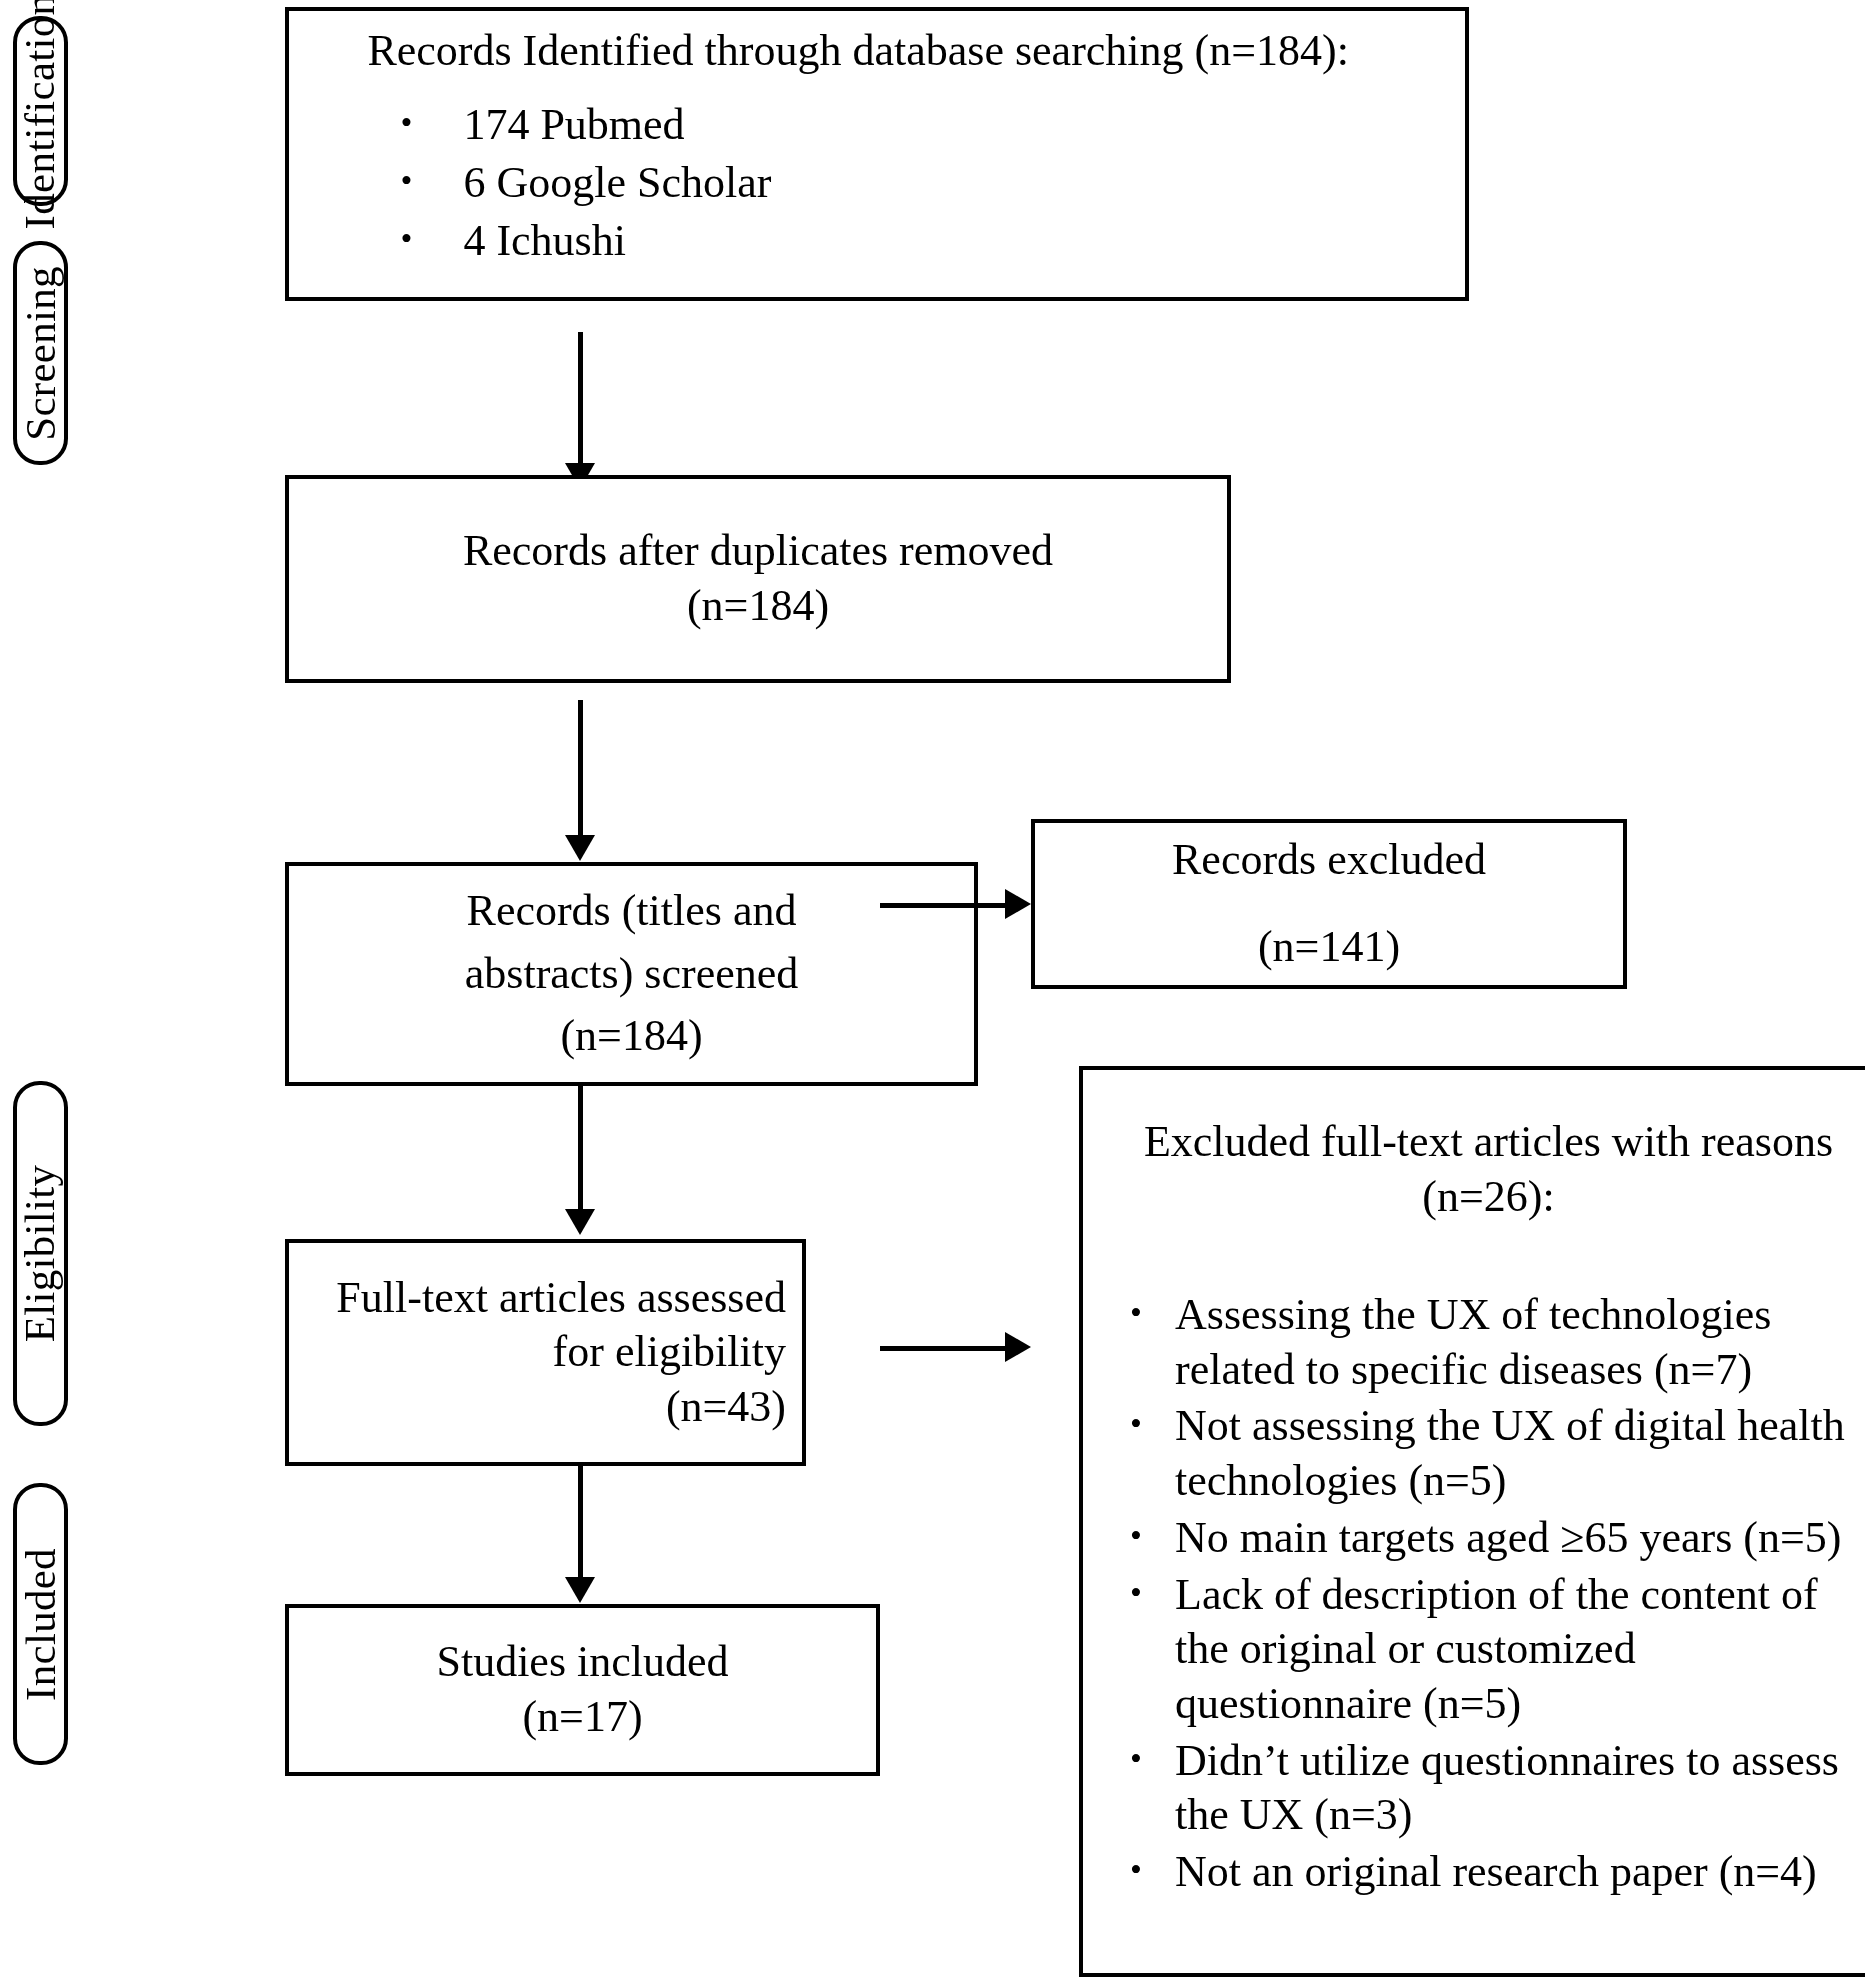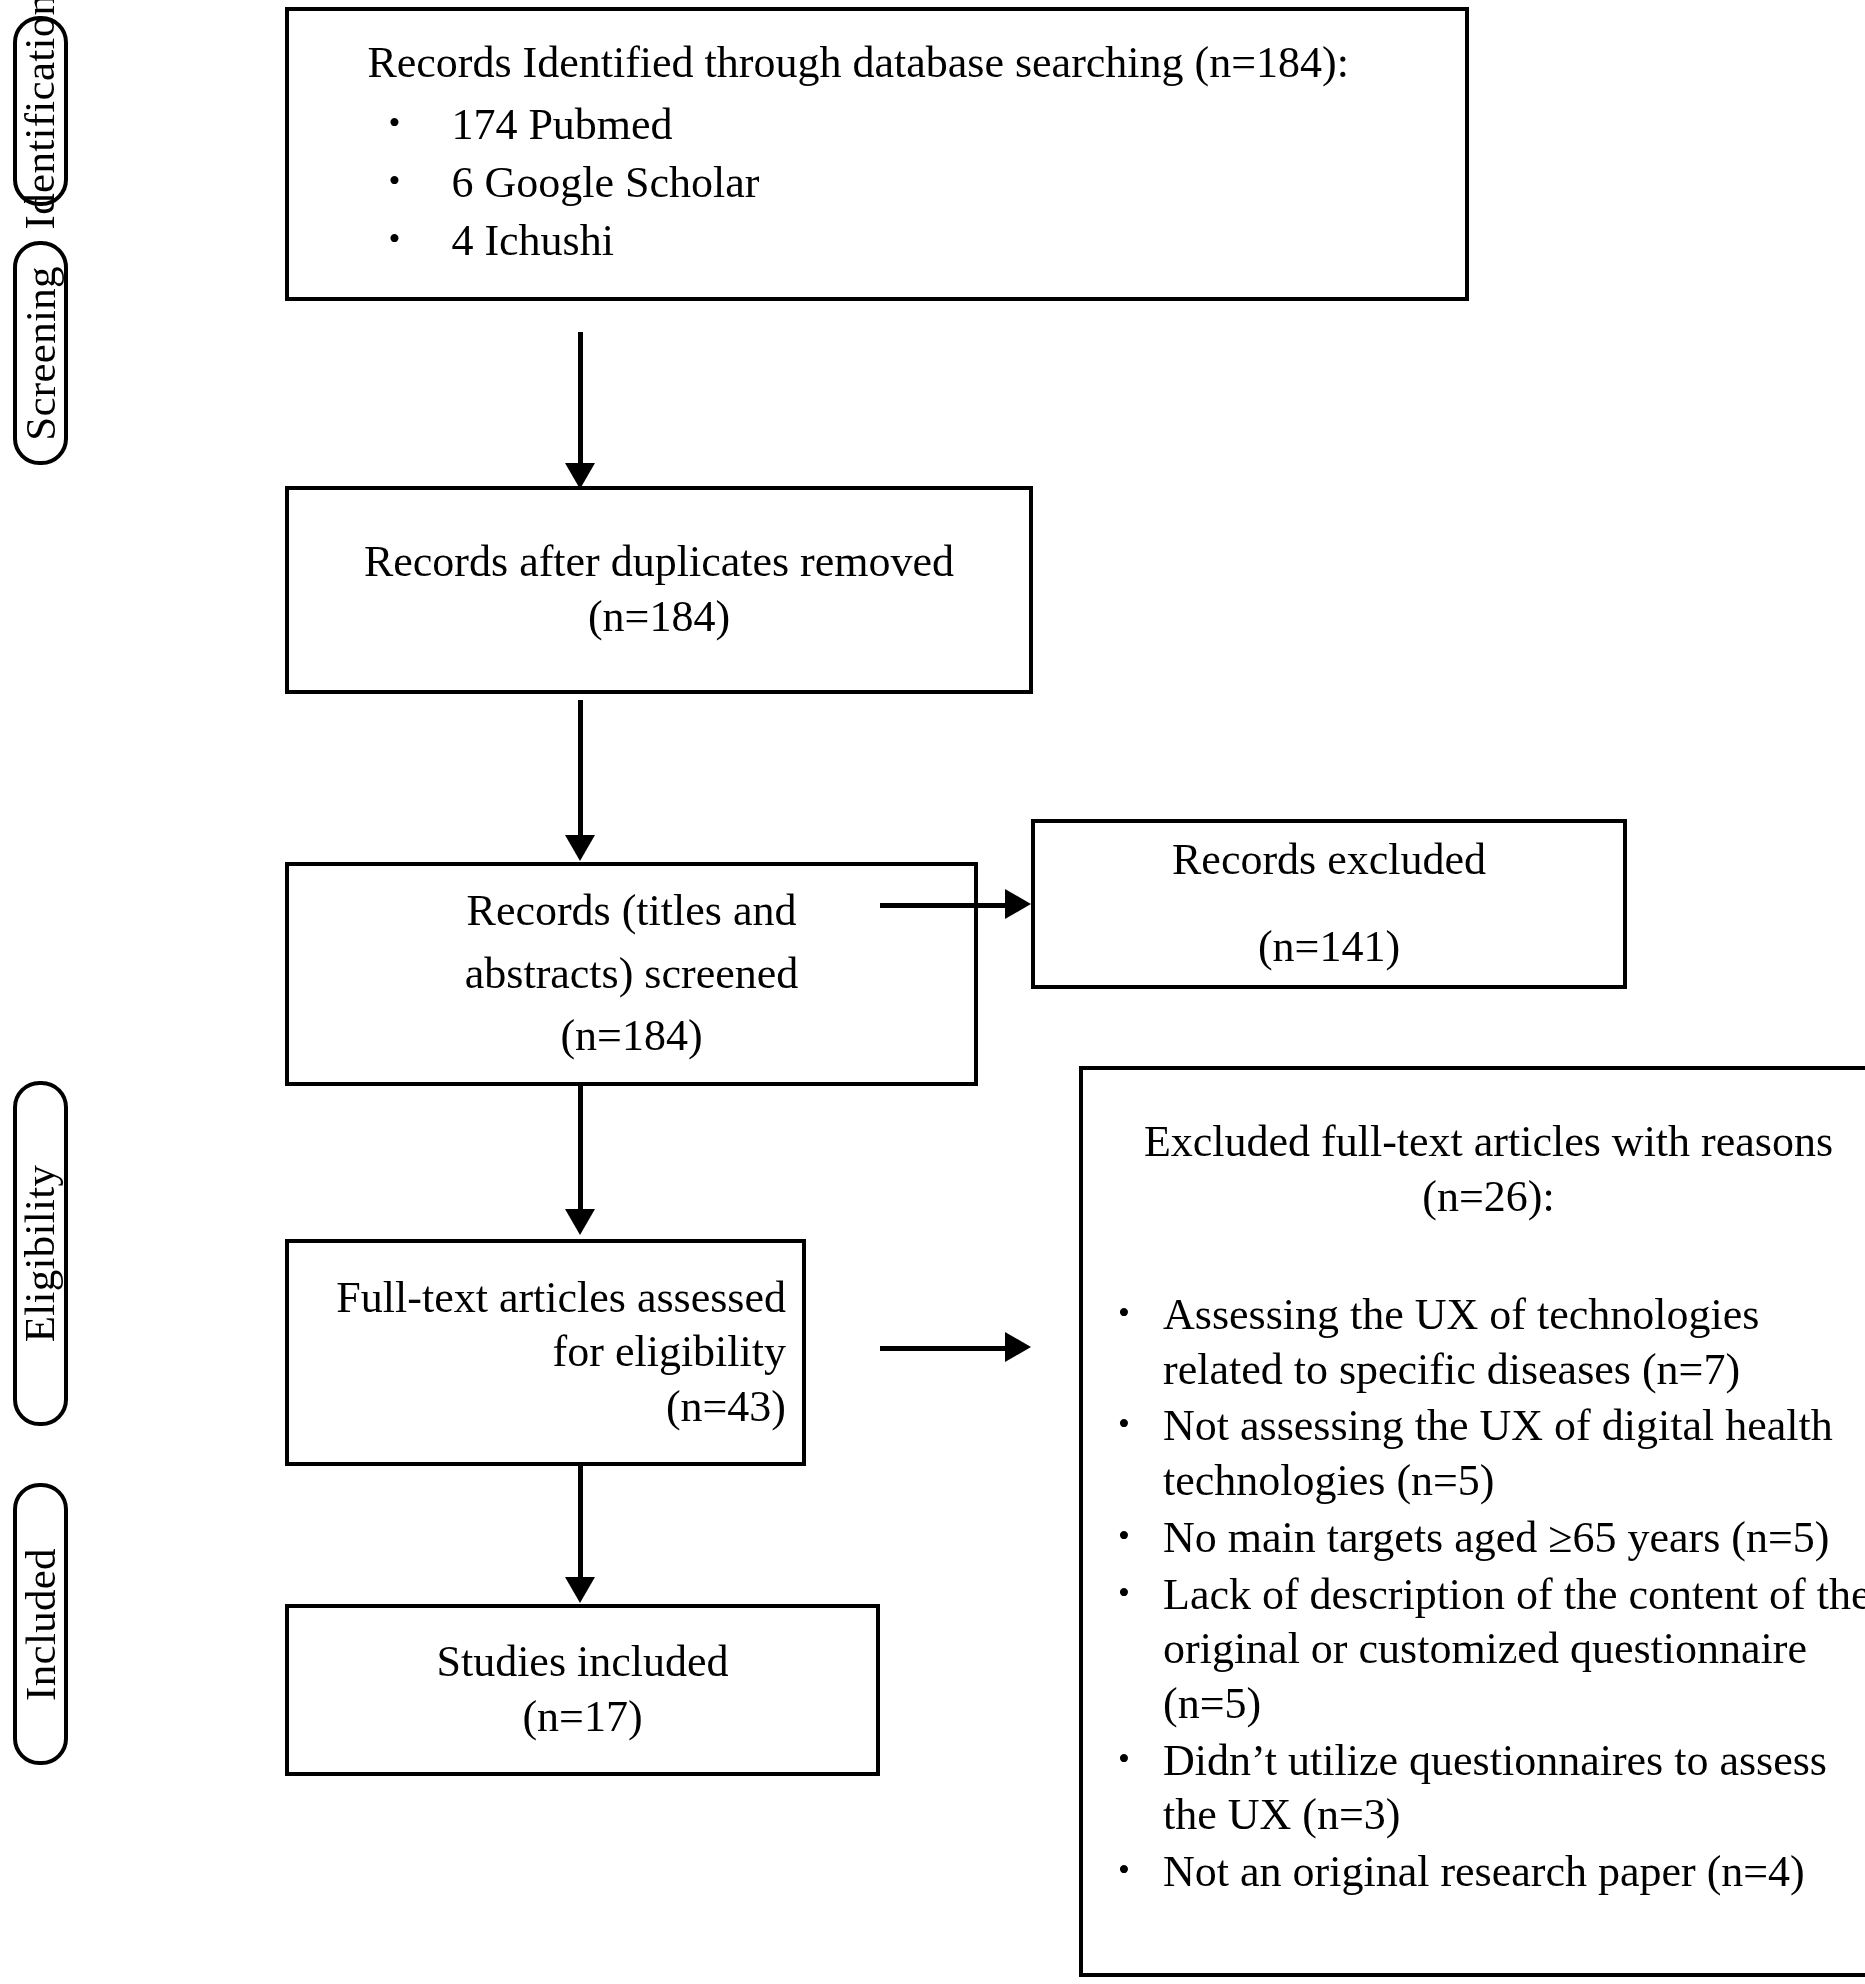--- a/index.html
+++ b/index.html
@@ -53,21 +53,21 @@
   }
   .box-left-title {
     text-align: center;
     font-size: 44px;
     line-height: 1.24;
   }
 
   
   ul.blist {
     list-style: none;
-    margin: 4px;
+    margin: 16px;
     padding: 0;
   }
   ul.blist > li {
     position: relative;
     font-size: 44px;
     line-height: 1.24;
     padding-left: 60px;
     margin: 0;
   }
   ul.blist > li::before {
@@ -147,21 +147,21 @@
     <ul class="blist indented">
       <li>174 Pubmed</li>
       <li>6 Google Scholar</li>
       <li>4 Ichushi</li>
     </ul>
   </div>
 
   <div class="vline" style="left:578px; top:332px; height:133px;"></div>
   <div class="arrow-down" style="left:565px; top:463px;"></div>
 
-  <div class="flow-box" style="left:285px; top:486px; width:748px; height:208px; padding:0 9px;">
+  <div class="flow-box" style="left:285px; top:475px; width:946px; height:208px; padding:0 9px;">
     <div class="box-center">Records after duplicates removed</div>
     <div class="box-center">(n=184)</div>
   </div>
 
   <div class="vline" style="left:578px; top:700px; height:138px;"></div>
   <div class="arrow-down" style="left:565px; top:835px;"></div>
 
   <div class="flow-box" style="left:285px; top:862px; width:693px; height:224px; padding:0 19.5px;gap:8px;">
     <div class="box-center">Records (titles and</div>
     <div class="box-center">abstracts) screened</div>

